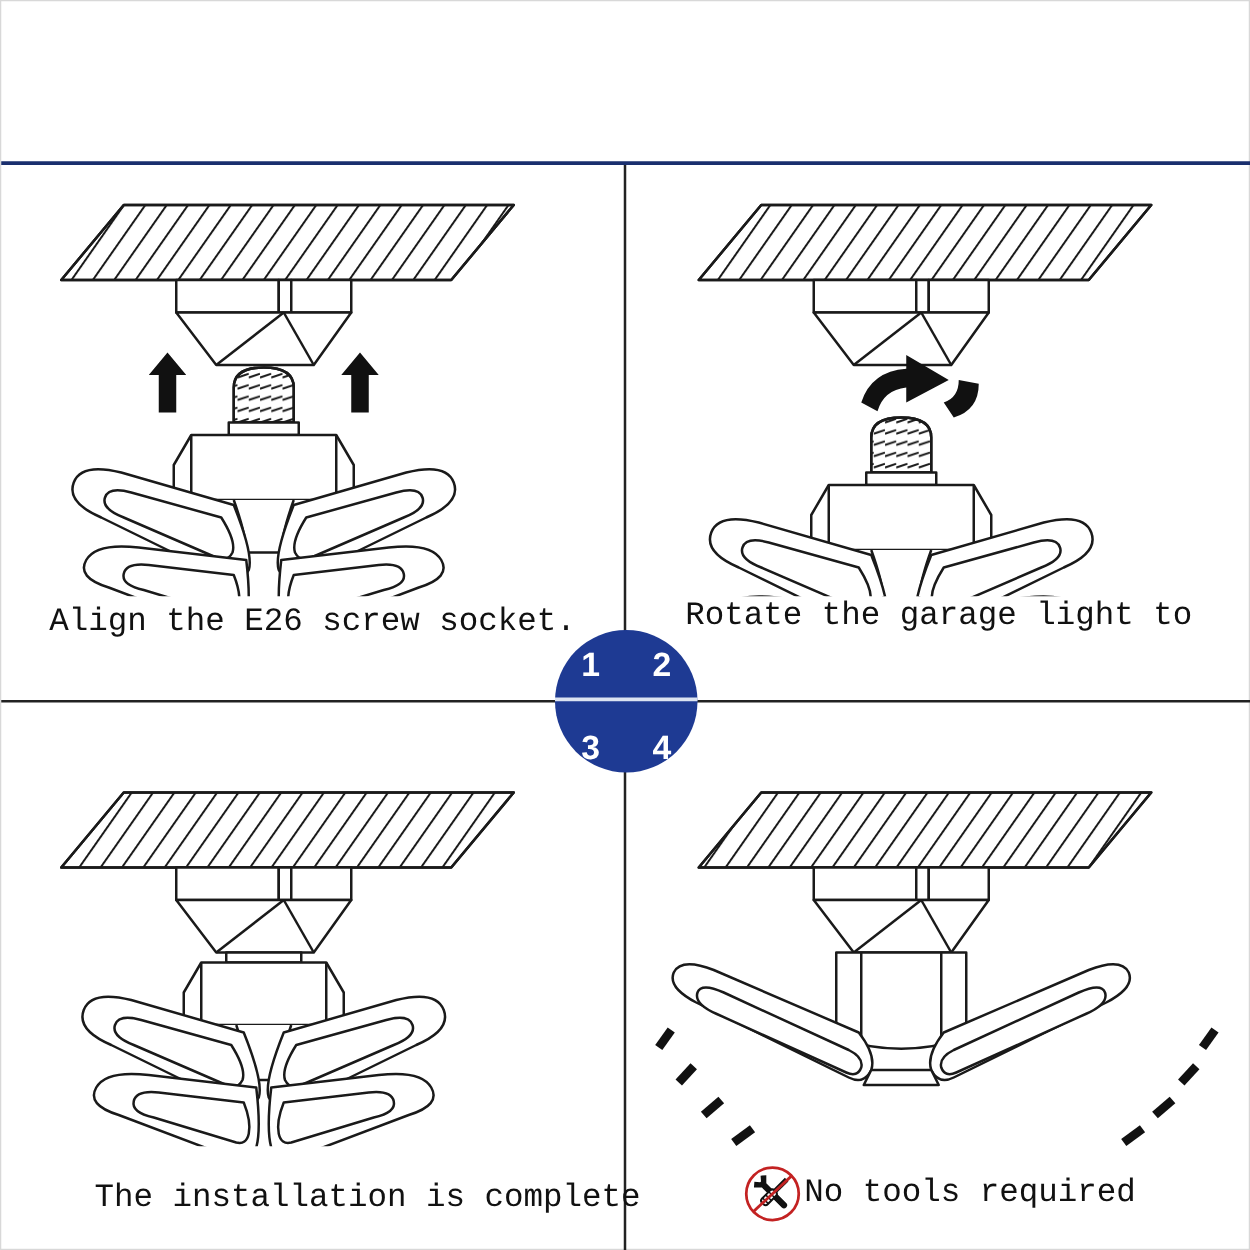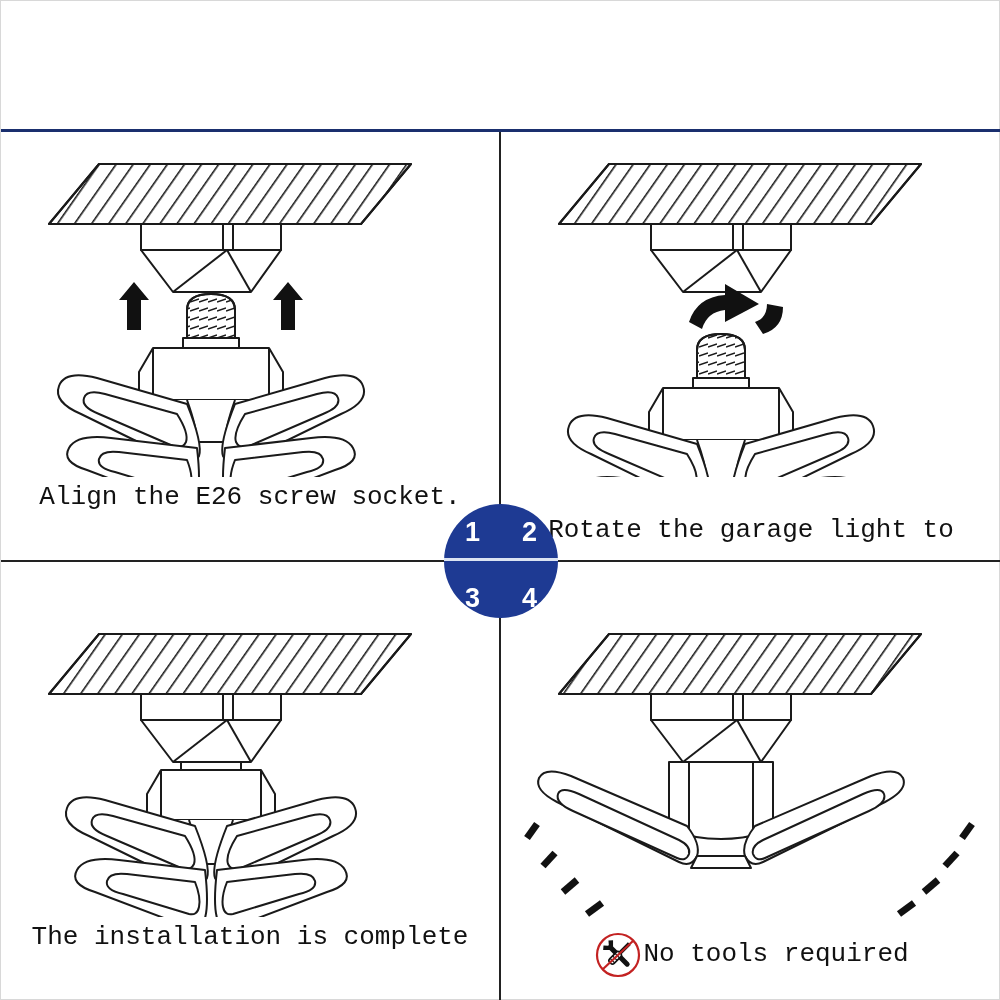--- a/index.html
+++ b/index.html
@@ -93,22 +93,22 @@
     left: 0;
     width: 100%;
     text-align: center;
     color: #111111;
     font-size: 26px;
     font-weight: normal;
     line-height: 1.22;
     font-family: Liberation Mono, monospace;
   }
   #caption-1 { top: 350px; }
-  #caption-2 { top: 345px; margin-top: 38px; }
-  #caption-3 { top: 360px; }
+  #caption-2 { top: 345px; }
+  #caption-3 { top: 381px; padding-left: 44px; }
   #caption-4 { top: 368px; }
 
   .caption-line { display: block; }
 
   
   #caption-4 .caption-row {
     display: flex;
     align-items: center;
     justify-content: center;
   }

